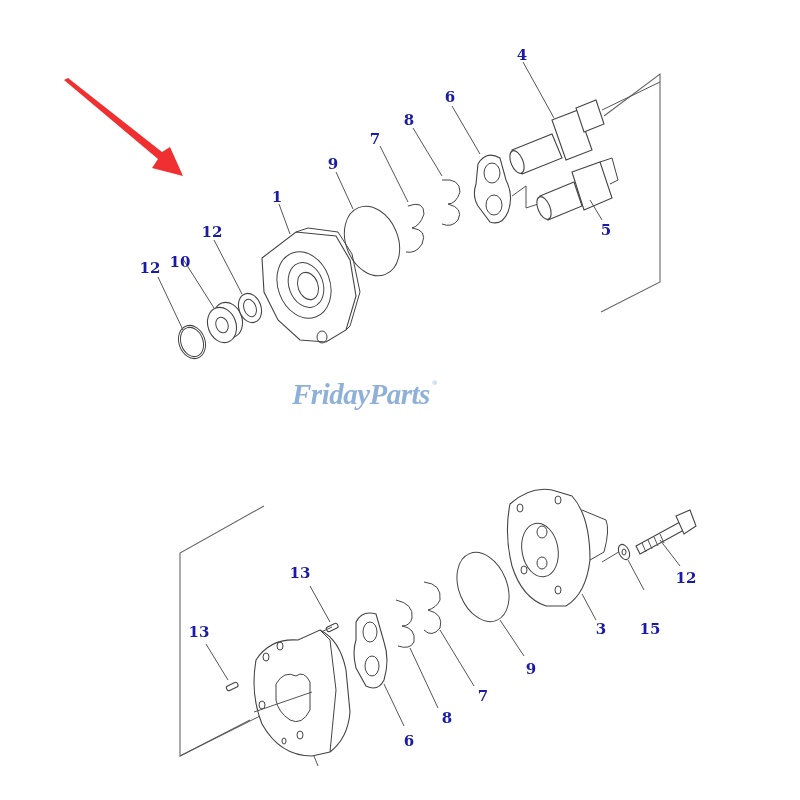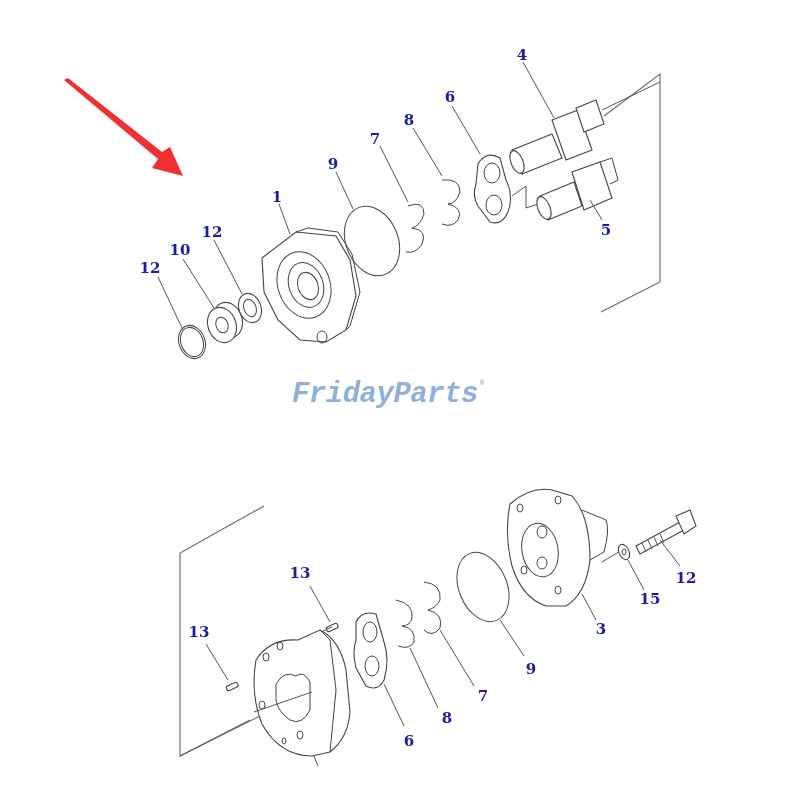--- a/index.html
+++ b/index.html
@@ -1,19 +1,19 @@
 <!DOCTYPE html>
 <html><head>
 <meta charset="utf-8">
 <style>
   html, body { margin: 0; padding: 0; background: #ffffff; }
   #canvas { position: relative; width: 800px; height: 800px; overflow: hidden; background: #ffffff; }
   svg.drawing { position: absolute; left: 0; top: 0; }
   .lbl { position: absolute; font-family: "DejaVu Serif", serif; font-weight: bold; font-size: 15px; color: #1a1aa8; line-height: 1; transform: translate(-50%, -50%); }
-  .wm { position: absolute; left: 292px; top: 380px; font-family: Liberation Mono, monospace; font-weight: bold; font-style: italic; font-size: 29px; letter-spacing: -0.5px; color: #8fb0d8; line-height: 1; white-space: nowrap; text-align: right; }
+  .wm { position: absolute; left: 292px; top: 380px; font-family: Liberation Serif, serif; font-weight: bold; font-style: italic; font-size: 29px; letter-spacing: -0.5px; color: #8fb0d8; line-height: 1; white-space: nowrap; text-align: right; }
   .wm .reg { font-size: 7px; vertical-align: top; color: #9bb8dc; font-style: normal; margin-left: 2px; }
   .ln { stroke: #555; stroke-width: 1; fill: none; }
   .pt { stroke: #444; stroke-width: 1.1; fill: #fff; }
   .pt2 { stroke: #444; stroke-width: 1; fill: none; }
   .frm { stroke: #666; stroke-width: 1.1; fill: none; }
 </style>
 </head>
 <body>
 
 <div id="canvas">
@@ -178,27 +178,27 @@
     <span>FridayParts</span><span class="reg">®</span>
   </div>
 
   <div class="lbl" style="left:277px;top:197px">1</div>
   <div class="lbl" style="left:522px;top:55px">4</div>
   <div class="lbl" style="left:606px;top:230px">5</div>
   <div class="lbl" style="left:450px;top:97px">6</div>
   <div class="lbl" style="left:375px;top:139px">7</div>
   <div class="lbl" style="left:409px;top:120px">8</div>
   <div class="lbl" style="left:333px;top:164px">9</div>
-  <div class="lbl" style="left:180px;top:250px">10</div>
+  <div class="lbl" style="left:180px;top:262px">10</div>
   <div class="lbl" style="left:212px;top:232px">12</div>
   <div class="lbl" style="left:150px;top:268px">12</div>
 
   <div class="lbl" style="left:199px;top:632px">13</div>
   <div class="lbl" style="left:300px;top:573px">13</div>
   <div class="lbl" style="left:409px;top:741px">6</div>
   <div class="lbl" style="left:447px;top:718px">8</div>
   <div class="lbl" style="left:483px;top:696px">7</div>
   <div class="lbl" style="left:531px;top:669px">9</div>
   <div class="lbl" style="left:601px;top:629px">3</div>
-  <div class="lbl" style="left:650px;top:599px">15</div>
+  <div class="lbl" style="left:650px;top:629px">15</div>
   <div class="lbl" style="left:686px;top:578px">12</div>
 
 </div>
 
 </body></html>

